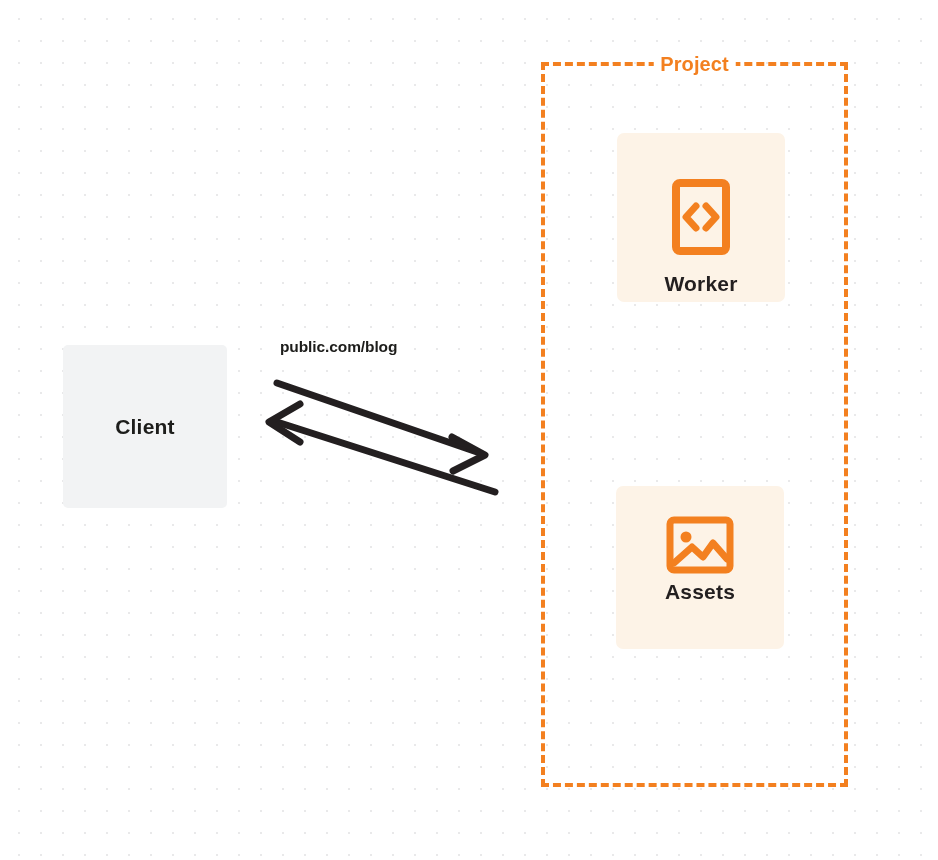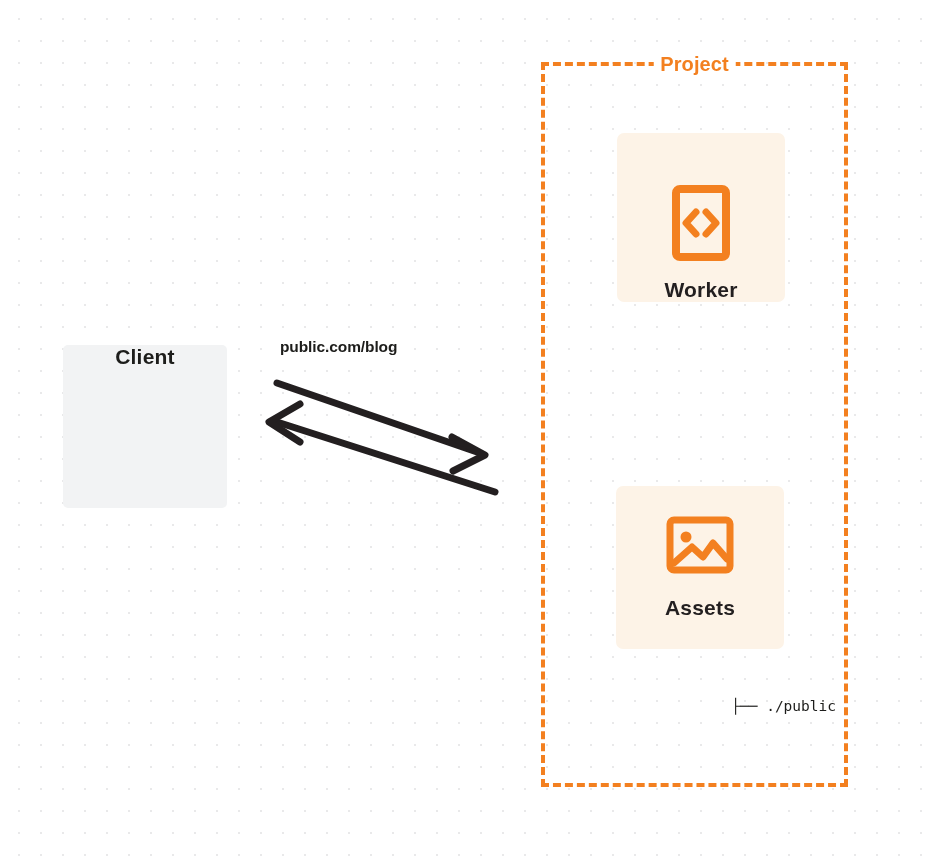--- a/index.html
+++ b/index.html
@@ -24,21 +24,21 @@
   
   #client-node {
     position: absolute;
     left: 63px;
     top: 345px;
     width: 164px;
     height: 163px;
     background: #f2f3f4;
     border-radius: 5px;
     display: flex;
-    align-items: flex-start;
+    align-items: center;
     justify-content: center;
   }
   #client-node .node-label {
     font-size: 21px;
     font-weight: bold;
     color: #1d1d1b;
     letter-spacing: .2px;
   }
 
   
@@ -94,36 +94,35 @@
     display: flex;
     flex-direction: column;
     align-items: center;
     box-sizing: border-box;
   }
   #worker-card {
     left: 72px;
     top: 67px;
     height: 169px;
     padding-top: 46px;
-    justify-content: flex-end;
   }
   #assets-card {
     left: 71px;
     top: 420px;
     height: 163px;
     padding-top: 28px;
   }
   .service-card .card-label {
     font-size: 21px;
     font-weight: bold;
     color: #231f20;
     letter-spacing: .2px;
   }
   #worker-card .card-label { margin-top: 17px; }
-  #assets-card .card-label { margin-top: 20px; }
+  #assets-card .card-label { margin-top: 4px; }
   .card-icon { display: block; }
 
   
   #assets-tree {
     position: absolute;
     left: 46px;
     top: 588px;
     width: 245px;
     font-family: "DejaVu Sans Mono", monospace;
     font-size: 14.5px;
@@ -174,18 +173,17 @@
     <div id="assets-card" class="service-card">
       <svg class="card-icon" width="70" height="62" viewBox="0 0 70 62">
         <rect x="5" y="6" width="60" height="50" rx="4" ry="4" fill="none" stroke="#f38020" stroke-width="7"></rect>
         <circle cx="21" cy="23" r="5.5" fill="#f38020"></circle>
         <polyline points="9,49 27,33 38,43 48,29 62,45" fill="none" stroke="#f38020" stroke-width="7" stroke-linecap="round" stroke-linejoin="round"></polyline>
       </svg>
       <span class="card-label">Assets</span>
     </div>
 
     <div id="assets-tree">
-      <span class="tree-row">├── ./public</span>
       
     </div>
 
   </div>
 </div>
 
 </body></html>

